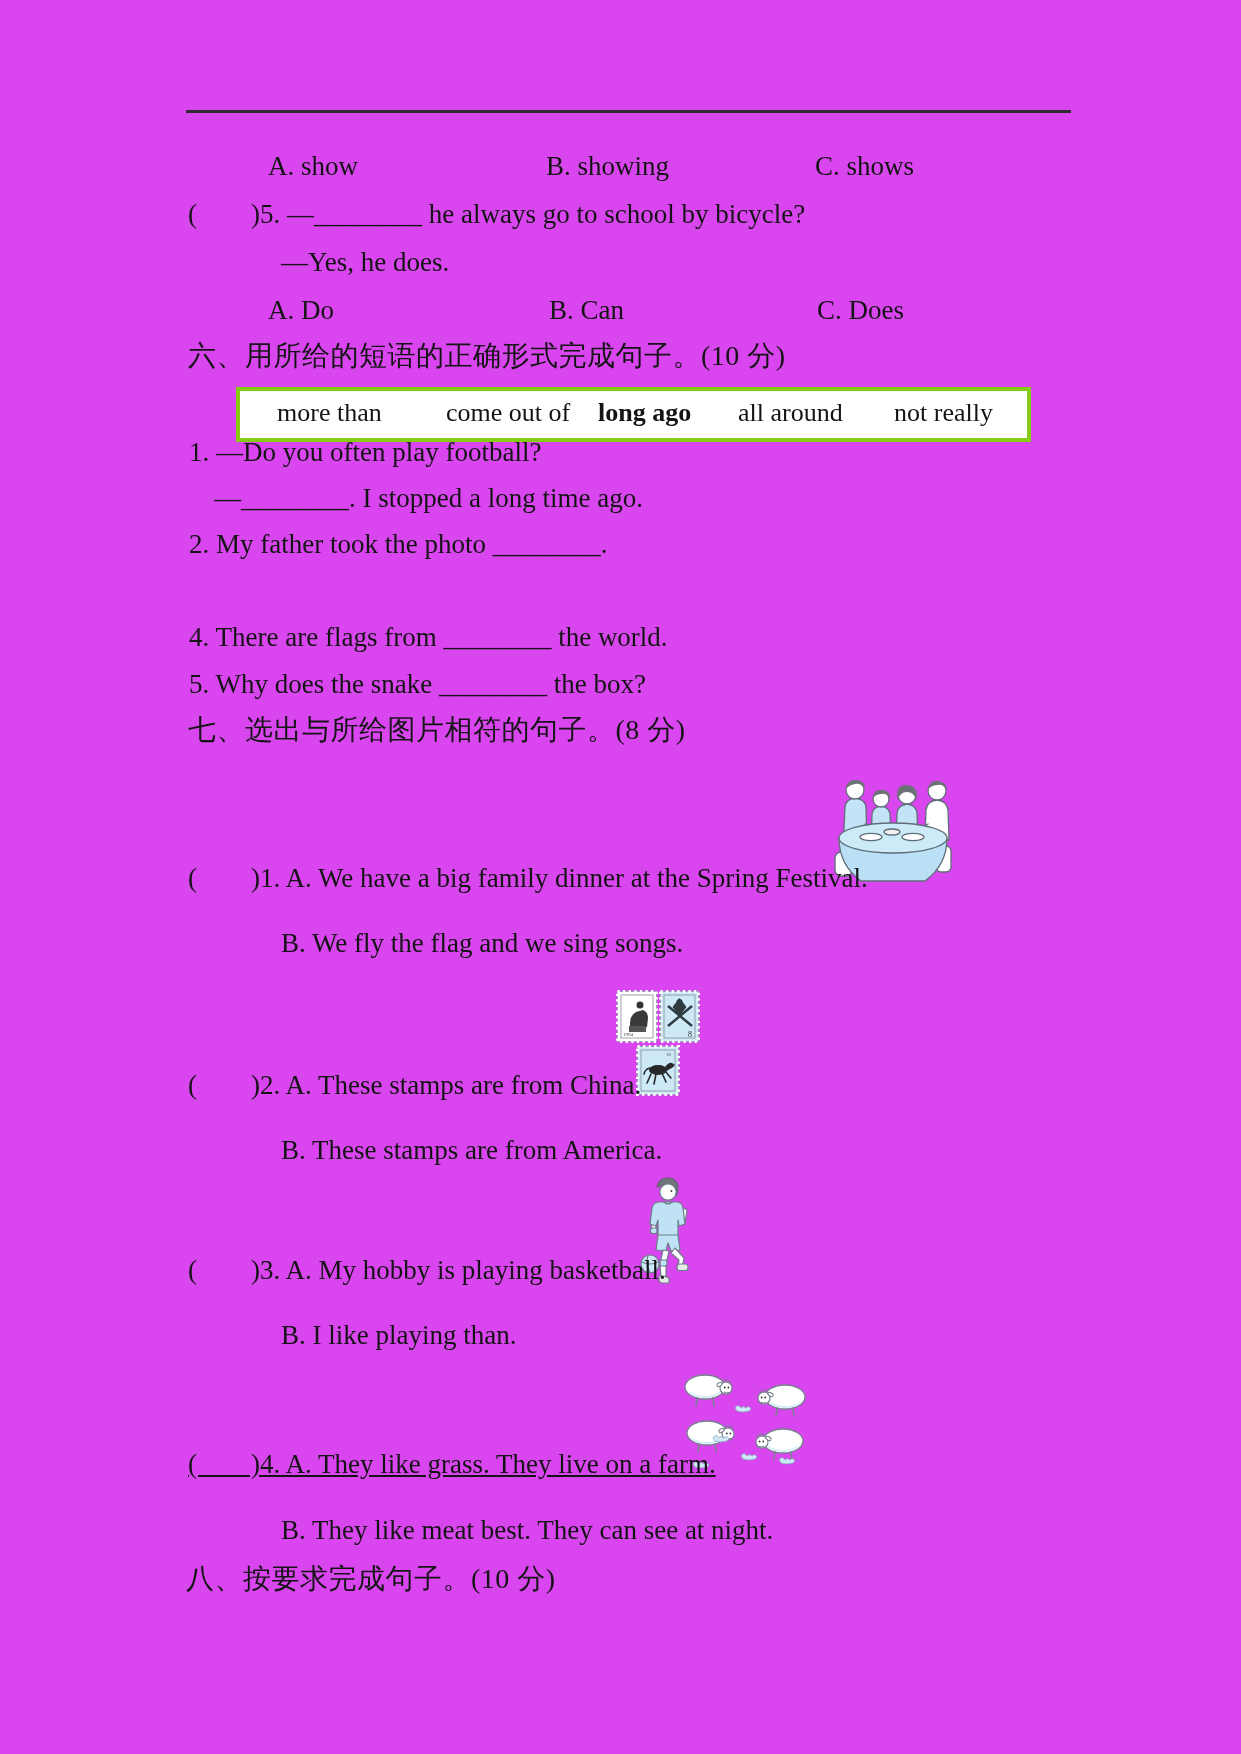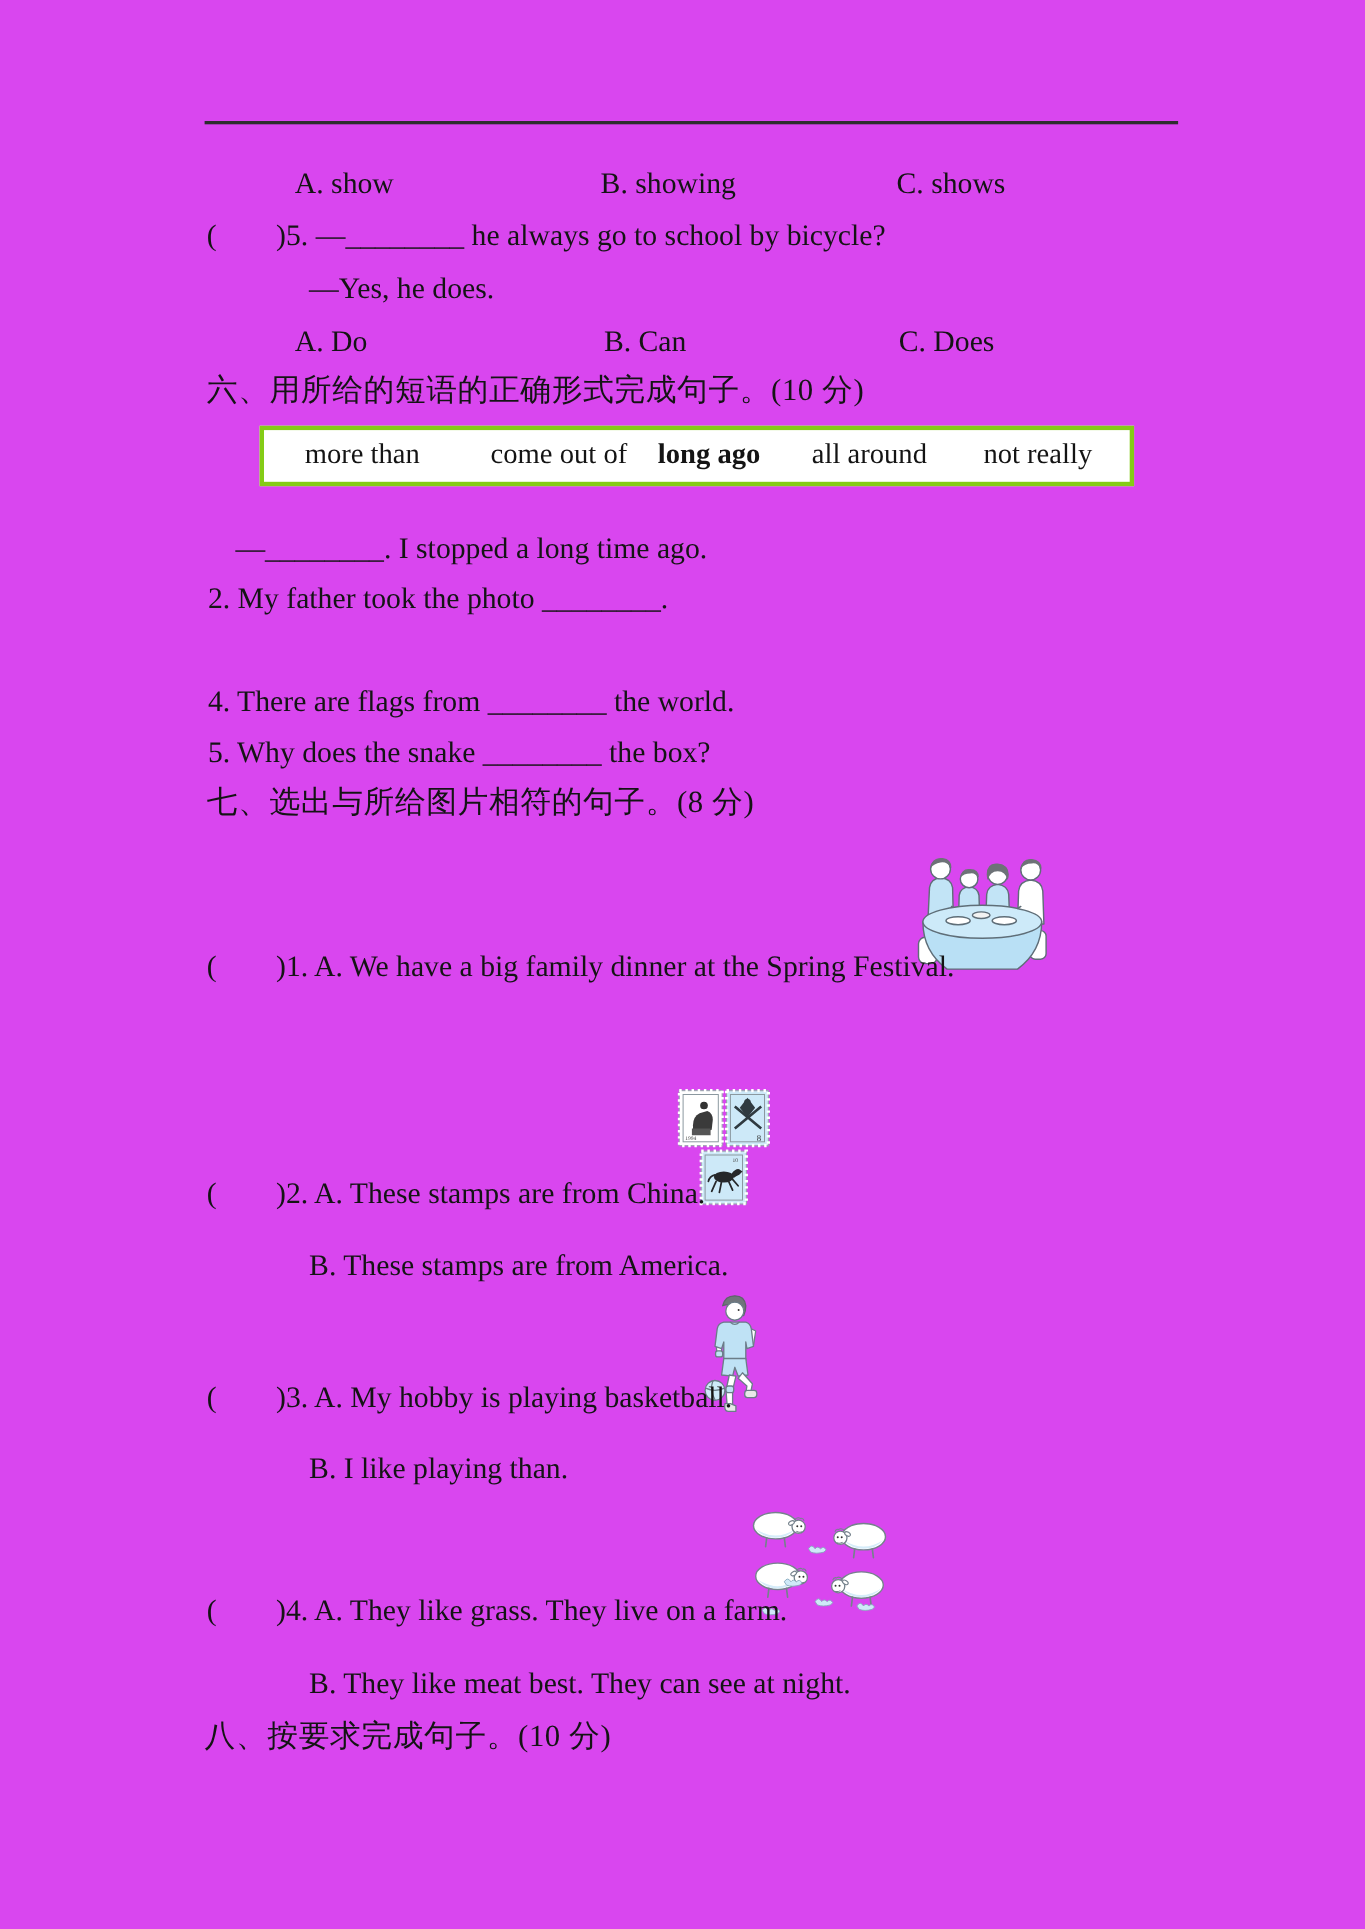--- a/index.html
+++ b/index.html
@@ -34,20 +34,21 @@
   <div class="ln cn" style="left:188px;top:339px;">六、用所给的短语的正确形式完成句子。(10 分)</div>
 
   <div class="wb-box" style="left:236px;top:387px;width:787px;height:47px;">
     <span class="wb" style="left:37px;">more than</span>
     <span class="wb" style="left:186px;margin-left:20px;">come out of</span>
     <span class="wb" style="left:358px;font-weight:bold;">long ago</span>
     <span class="wb" style="left:498px;">all around</span>
     <span class="wb" style="left:654px;">not really</span>
   </div>
 
+  <div class="ln" style="left:189px;top:435px;">1. —Do you often play football?</div>
   <div class="ln" style="left:214px;top:481px;">—________. I stopped a long time ago.</div>
   <div class="ln" style="left:189px;top:527px;">2. My father took the photo ________.</div>
   <div class="ln" style="left:189px;top:620px;">4. There are flags from ________ the world.</div>
   <div class="ln" style="left:189px;top:667px;">5. Why does the snake ________ the box?</div>
 
   <div class="ln cn" style="left:188px;top:713px;">七、选出与所给图片相符的句子。(8 分)</div>
 
   <svg class="illus" style="left:825px;top:762px;" width="136" height="130" viewBox="0 0 136 130">
     <g stroke="#5f6e78" stroke-width="1.3" fill="none" stroke-linejoin="round" stroke-linecap="round">
       <rect x="10" y="90" width="17" height="24" rx="6" fill="#fff"></rect>
@@ -67,20 +68,21 @@
       <path d="M40,62 q10,7 20,7 M103,62 q-12,9 -22,9"></path>
       <path d="M14,76 q0,27 22,43 l64,0 q22,-16 22,-43 z" fill="#b9e0f5"></path>
       <ellipse cx="68" cy="76" rx="54" ry="15" fill="#cdeaf9"></ellipse>
       <ellipse cx="46" cy="75" rx="11" ry="3.6" fill="#fff"></ellipse>
       <ellipse cx="88" cy="75" rx="11" ry="3.6" fill="#fff"></ellipse>
       <ellipse cx="67" cy="70" rx="8" ry="3" fill="#f2f2f2"></ellipse>
     </g>
   </svg>
 
   <div class="ln" style="left:188px;top:861px;">(&nbsp;&nbsp;&nbsp;&nbsp;&nbsp;&nbsp;&nbsp;&nbsp;)1. A. We have a big family dinner at the Spring Festival.</div>
+  <div class="ln" style="left:281px;top:926px;">B. We fly the flag and we sing songs.</div>
 
   <svg class="illus" style="left:616px;top:990px;" width="84" height="106" viewBox="0 0 84 106">
     <g>
       <rect x="1.5" y="1.5" width="39" height="50" fill="#fff" stroke="#9aa7ae" stroke-width="1"></rect>
       <rect x="1.5" y="1.5" width="39" height="50" fill="none" stroke="#fff" stroke-width="3" stroke-dasharray="2.2 3.4"></rect>
       <rect x="5" y="5" width="32" height="43" fill="none" stroke="#8b989f" stroke-width="0.9"></rect>
       <circle cx="24" cy="15" r="3.5" fill="#333"></circle>
       <path d="M14,33 q0,-8 6,-11 l7,-2 q5,2 5,8 l-1,9 q-9,4 -17,2 z" fill="#3a3a3a"></path>
       <path d="M13,36 l17,0 0,6 -17,0 z" fill="#555"></path>
       <text x="7" y="46" font-size="5" fill="#444">1994</text>
@@ -153,18 +155,18 @@
     <use href="#shp" transform="translate(124,12) scale(-1,1)"></use>
     <use href="#shp" x="2" y="48"></use>
     <use href="#shp" transform="translate(122,56) scale(-1,1)"></use>
     <use href="#tuft" x="52" y="34"></use>
     <use href="#tuft" x="30" y="64"></use>
     <use href="#tuft" x="58" y="82"></use>
     <use href="#tuft" x="96" y="86"></use>
     <use href="#tuft" x="10" y="90"></use>
   </svg>
 
-  <div class="ln" style="left:188px;top:1447px;">(&nbsp;&nbsp;&nbsp;&nbsp;&nbsp;&nbsp;&nbsp;&nbsp;)4. A. They like grass. They live on a farm.</div>
+  <div class="ln" style="left:188px;top:1447px;text-decoration:underline;">(&nbsp;&nbsp;&nbsp;&nbsp;&nbsp;&nbsp;&nbsp;&nbsp;)4. A. They like grass. They live on a farm.</div>
   <div class="ln" style="left:281px;top:1513px;">B. They like meat best. They can see at night.</div>
 
   <div class="ln cn" style="left:186px;top:1562px;">八、按要求完成句子。(10 分)</div>
 
 </div>
 
 </body></html>

